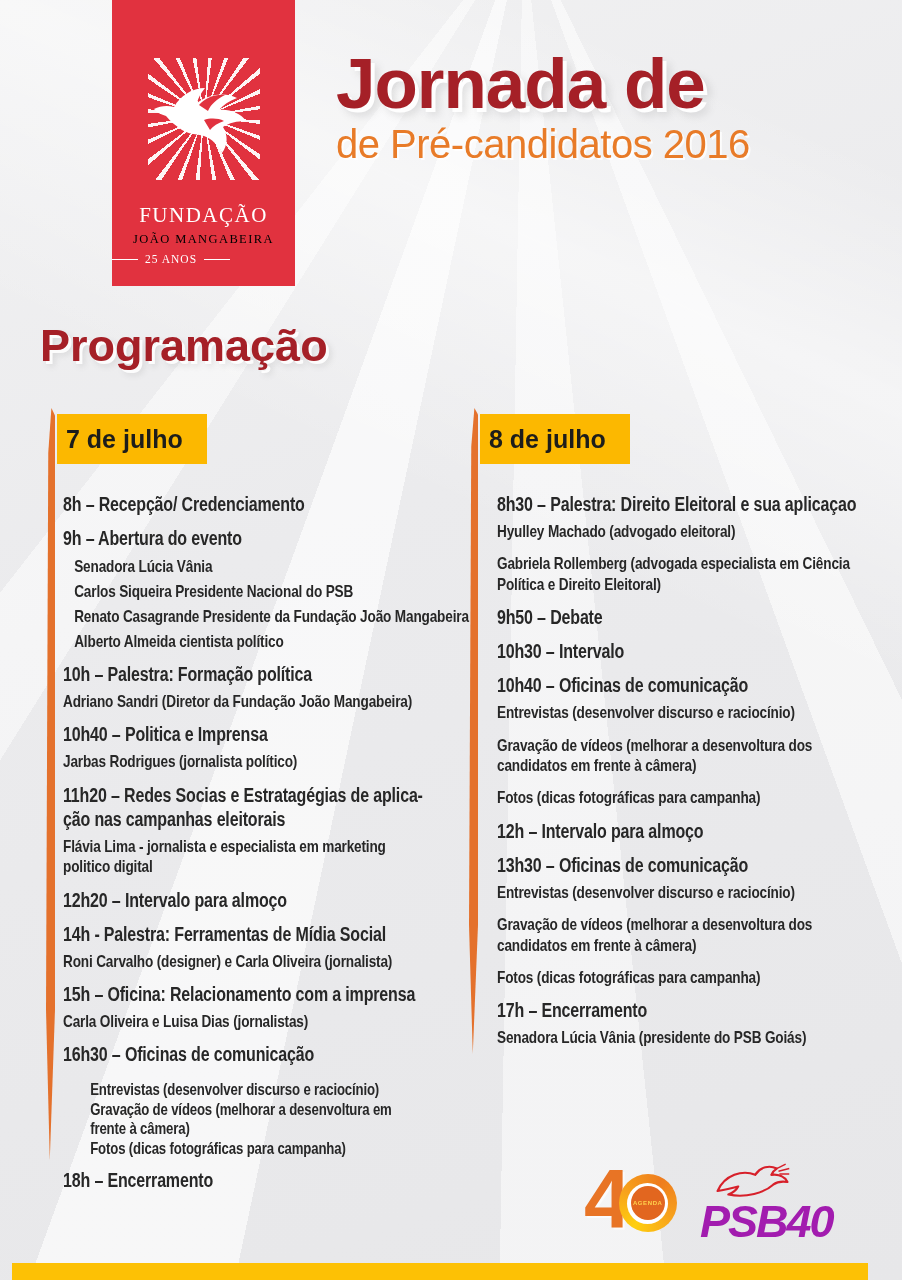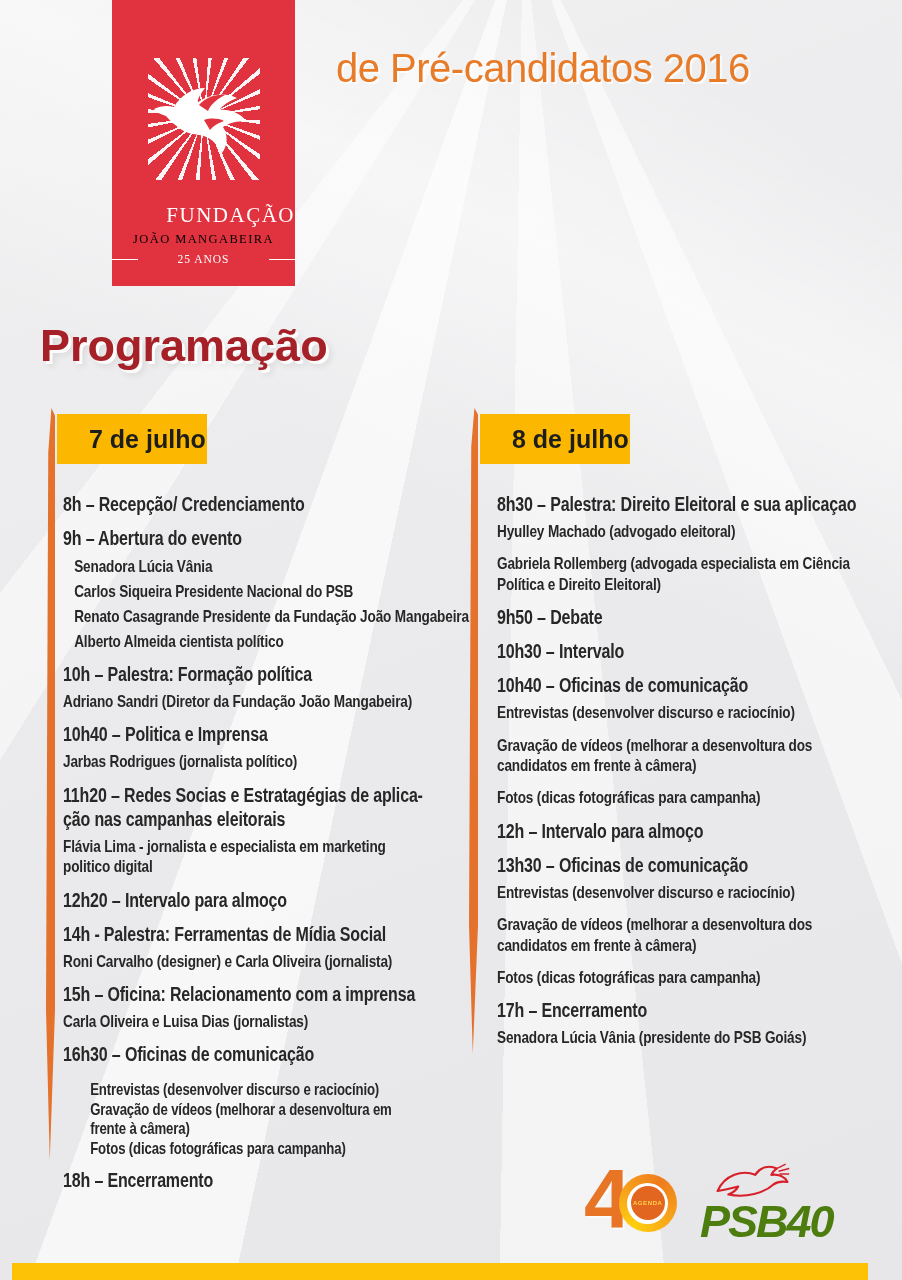--- a/index.html
+++ b/index.html
@@ -14,45 +14,45 @@
         rgba(255,255,255,0) 20deg 34deg, rgba(255,255,255,.5) 34deg 41deg,
         rgba(255,255,255,0) 41deg 52deg, rgba(255,255,255,.65) 52deg 60deg,
         rgba(255,255,255,0) 60deg 72deg, rgba(255,255,255,.5) 72deg 78deg,
         rgba(255,255,255,0) 78deg 360deg),
       linear-gradient(160deg,#f1f1f2 0%,#ebebed 40%,#e7e7e9 100%);}
   
   .banner{position:absolute;left:112px;top:0;width:183px;height:286px;background:#e1323f;}
   .sunburst{position:absolute;left:36px;top:58px;width:112px;height:122px;
     background:repeating-conic-gradient(from 4deg at 50% 48%, rgba(255,255,255,.95) 0deg 3.6deg, rgba(255,255,255,0) 3.6deg 15deg);}
   .dove{position:absolute;left:40px;top:76px;width:104px;height:86px;}
-  .f-name{position:absolute;left:0;top:203px;width:100%;text-align:right;color:#fff;
+  .f-name{position:absolute;left:0;top:203px;width:100%;text-align:center;color:#fff;
     font-family:"Liberation Serif",serif;font-size:21px;letter-spacing:1.5px;}
   .f-sub{position:absolute;left:0;top:232px;width:100%;text-align:center;color:#000000;
     font-family:"Liberation Serif",serif;font-size:12.5px;letter-spacing:1.4px;}
   .f-years{position:absolute;left:0;top:253px;width:100%;display:flex;align-items:center;
-    justify-content:space-between;gap:7px;color:#fff;font-family:"Liberation Serif",serif;
+    justify-content:flex-start;gap:7px;color:#fff;font-family:"Liberation Serif",serif;
     font-size:11.5px;letter-spacing:1px;}
   .dash{width:26px;border-top:1px solid #fff;height:0;}
   
   .title-block{position:absolute;left:336px;top:46px;}
   .title-line{font-size:71px;font-weight:700;color:#a52027;line-height:1.07;letter-spacing:-1px;
     text-shadow:4px 4px 0 rgba(255,255,255,.95), 7px 7px 8px rgba(90,90,90,.18);}
   .subtitle{font-size:40px;color:#e87b28;letter-spacing:-.5px;
     text-shadow:2px 2px 0 rgba(255,255,255,.8);}
   .section-title{position:absolute;left:40px;top:320px;font-size:45px;font-weight:700;color:#a52027;
     text-shadow:3px 3px 0 rgba(255,255,255,.9), 5px 5px 6px rgba(90,90,90,.15);}
   
   .column{position:absolute;top:406px;width:450px;}
   .col-0{left:40px;} .col-1{left:455px;}
   .ribbon{position:absolute;top:2px;width:9px;background:#e4712c;
     clip-path:polygon(60% 0,100% 1%,100% 80%,42% 100%,0 80%,25% 6%);}
   .col-0 .ribbon{left:6px;height:752px;}
   .col-1 .ribbon{left:14px;height:646px;}
   .tab{position:absolute;top:8px;height:50px;width:150px;box-sizing:border-box;background:#fcb800;
-    color:#1d1d1b;font-weight:700;font-size:25px;display:flex;align-items:center;padding-left:32px;}
+    color:#1d1d1b;font-weight:700;font-size:25px;display:flex;align-items:center;padding-left:9px;}
   .col-0 .tab{left:17px;} .col-1 .tab{left:25px;}
   .entries{position:absolute;top:86px;width:560px;transform:scaleX(.8);transform-origin:left top;}
   .col-0 .entries{left:23px;} .col-1 .entries{left:42px;}
   .entry{white-space:pre-line;color:#272727;letter-spacing:-.2px;}
   .entry:first-child{margin-top:0;}
   .slot{font-size:20px;font-weight:700;line-height:1.2;margin-top:10px;}
   .speaker{font-size:17px;font-weight:700;line-height:1.2;margin-top:6px;}
   .speaker + .speaker{margin-top:12px;}
   .speaker-indent{font-size:17px;font-weight:700;line-height:1.2;margin-left:14px;margin-top:4.5px;}
   .slot + .speaker-indent{margin-top:7px;}
@@ -65,21 +65,21 @@
   .ring{margin-left:-8px;margin-top:14px;width:58px;height:58px;border-radius:50%;
     background:conic-gradient(from 210deg,#ffcf0e,#f7a11c,#ee7c1e,#f7a11c,#ffcf0e);
     display:flex;align-items:center;justify-content:center;}
   .ring-mid{width:41px;height:41px;border-radius:50%;background:#fff;
     display:flex;align-items:center;justify-content:center;}
   .ring-core{width:34px;height:34px;border-radius:50%;background:#e2661f;color:#ffd34d;
     font-size:6px;font-weight:700;letter-spacing:.6px;display:flex;align-items:center;justify-content:center;}
   .psb-logo{position:absolute;left:700px;top:1160px;width:130px;}
   .psb-dove{position:absolute;left:14px;top:2px;width:86px;height:40px;}
   .psb-label{position:absolute;left:0;top:36px;font-size:45px;font-weight:800;font-style:italic;
-    color:#4d7c0f;letter-spacing:-2px;}
+    color:#a21caf;letter-spacing:-2px;}
   .bottom-bar{position:absolute;left:12px;bottom:0;width:856px;height:17px;background:#fdc105;}
 </style>
 </head>
 <body>
 
 <div class="poster">
   <div class="rays"></div>
 
   <div class="banner">
     <div class="sunburst"></div>
@@ -91,20 +91,21 @@
     <div class="f-name">FUNDAÇÃO</div>
     <div class="f-sub">JOÃO MANGABEIRA</div>
     <div class="f-years">
       <span class="dash"></span>
       <span>25 ANOS</span>
       <span class="dash"></span>
     </div>
   </div>
 
   <div class="title-block">
+    <div class="title-line">Jornada de</div>
     <div class="subtitle">de Pré-candidatos 2016</div>
   </div>
 
   <div class="section-title">Programação</div>
 
   <div class="column col-0">
     <div class="ribbon"></div>
     <div class="tab">7 de julho</div>
     <div class="entries">
         <div class="entry slot">8h – Recepção/ Credenciamento</div>

